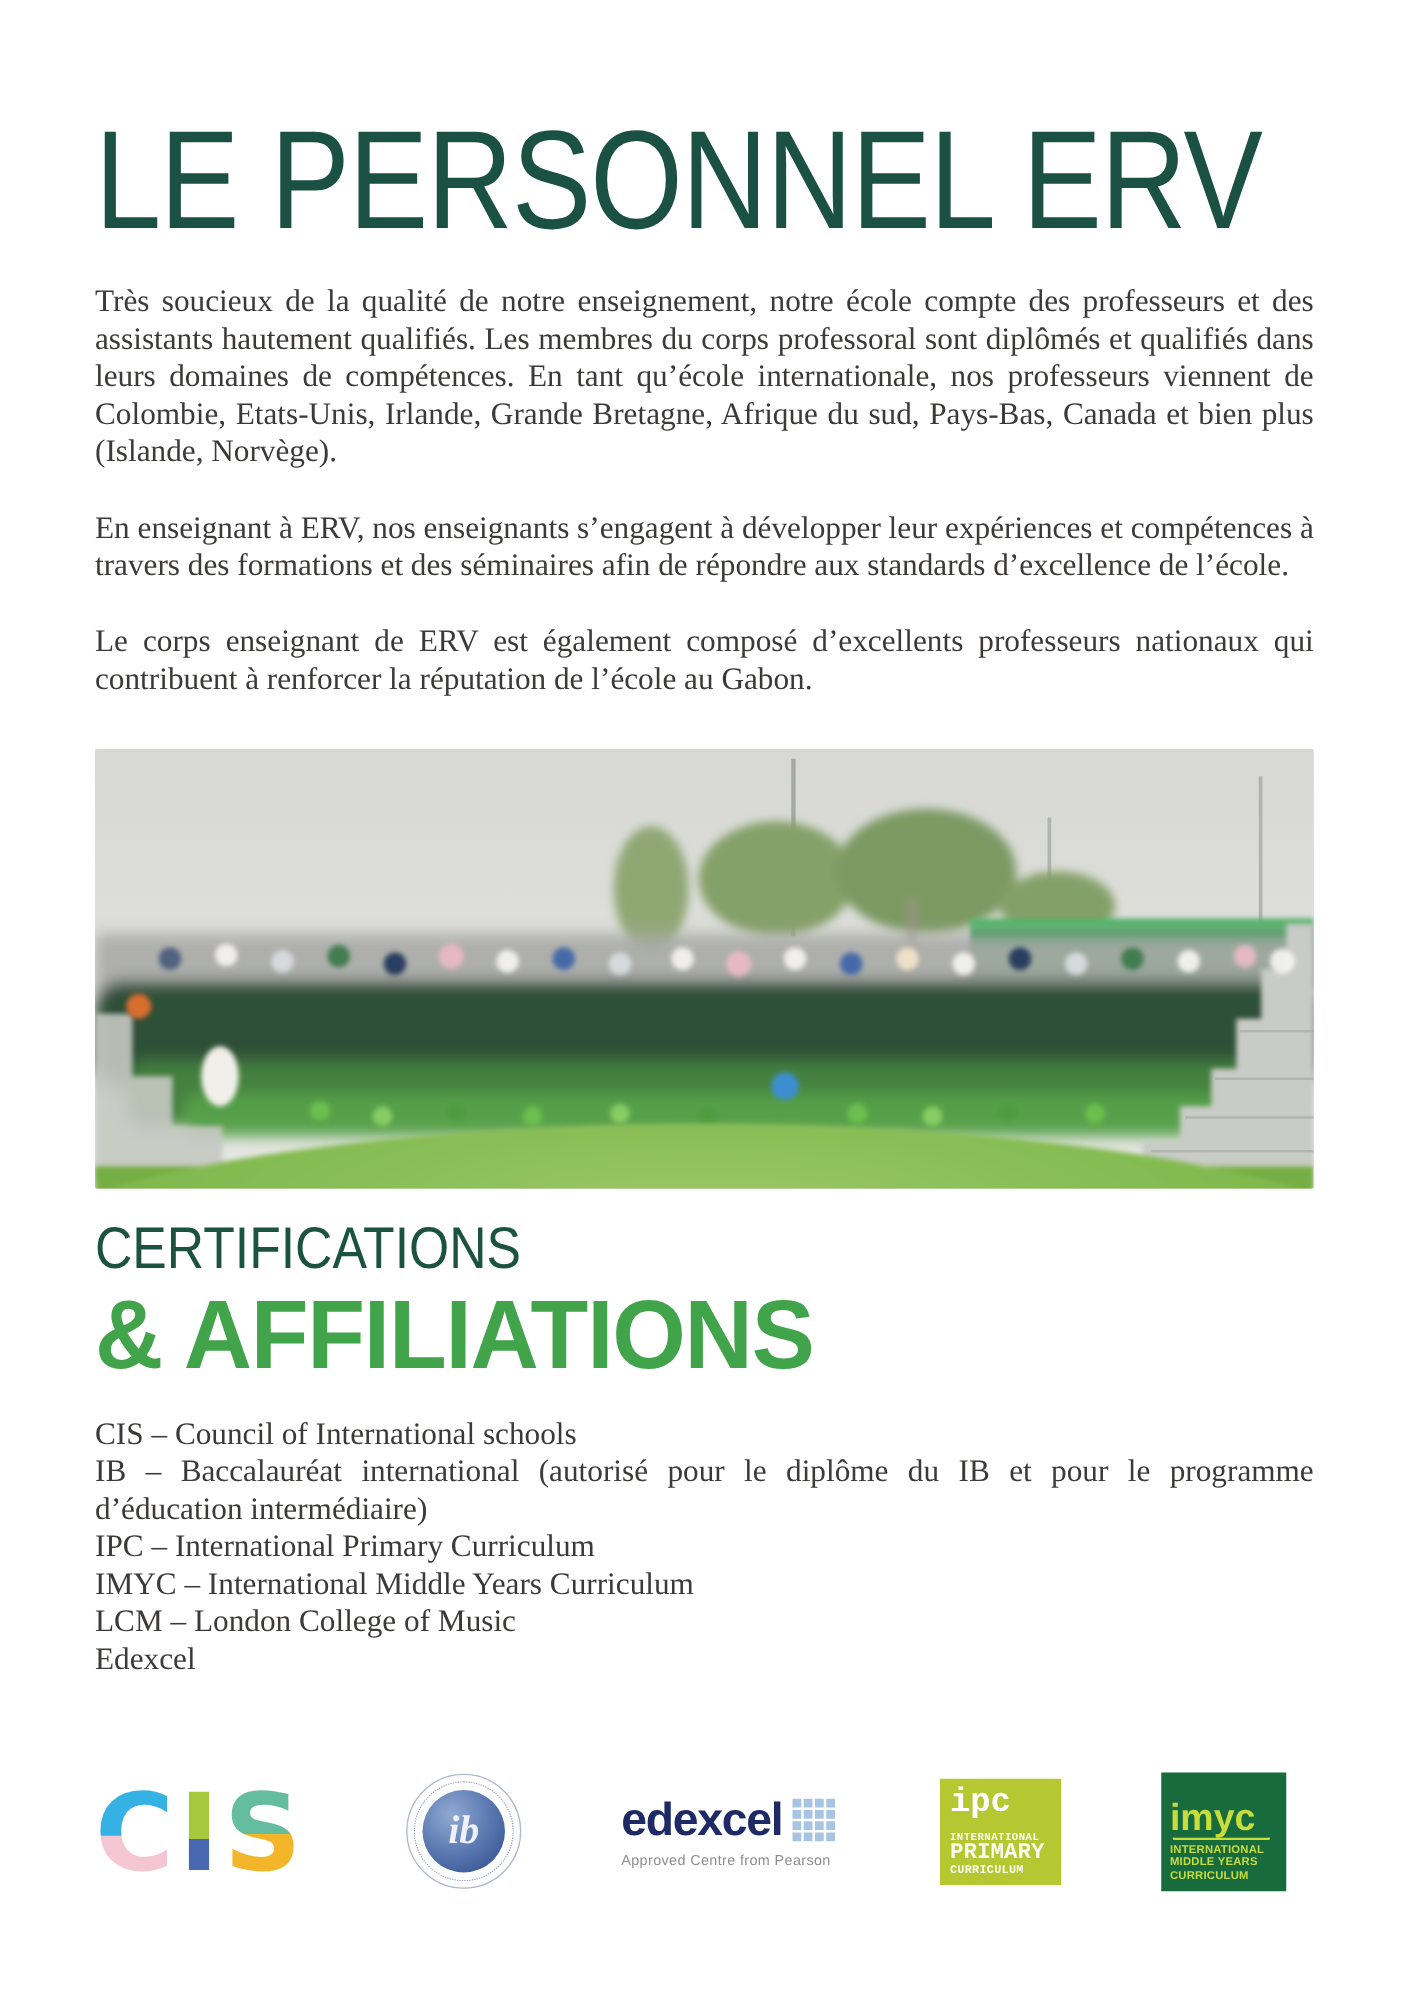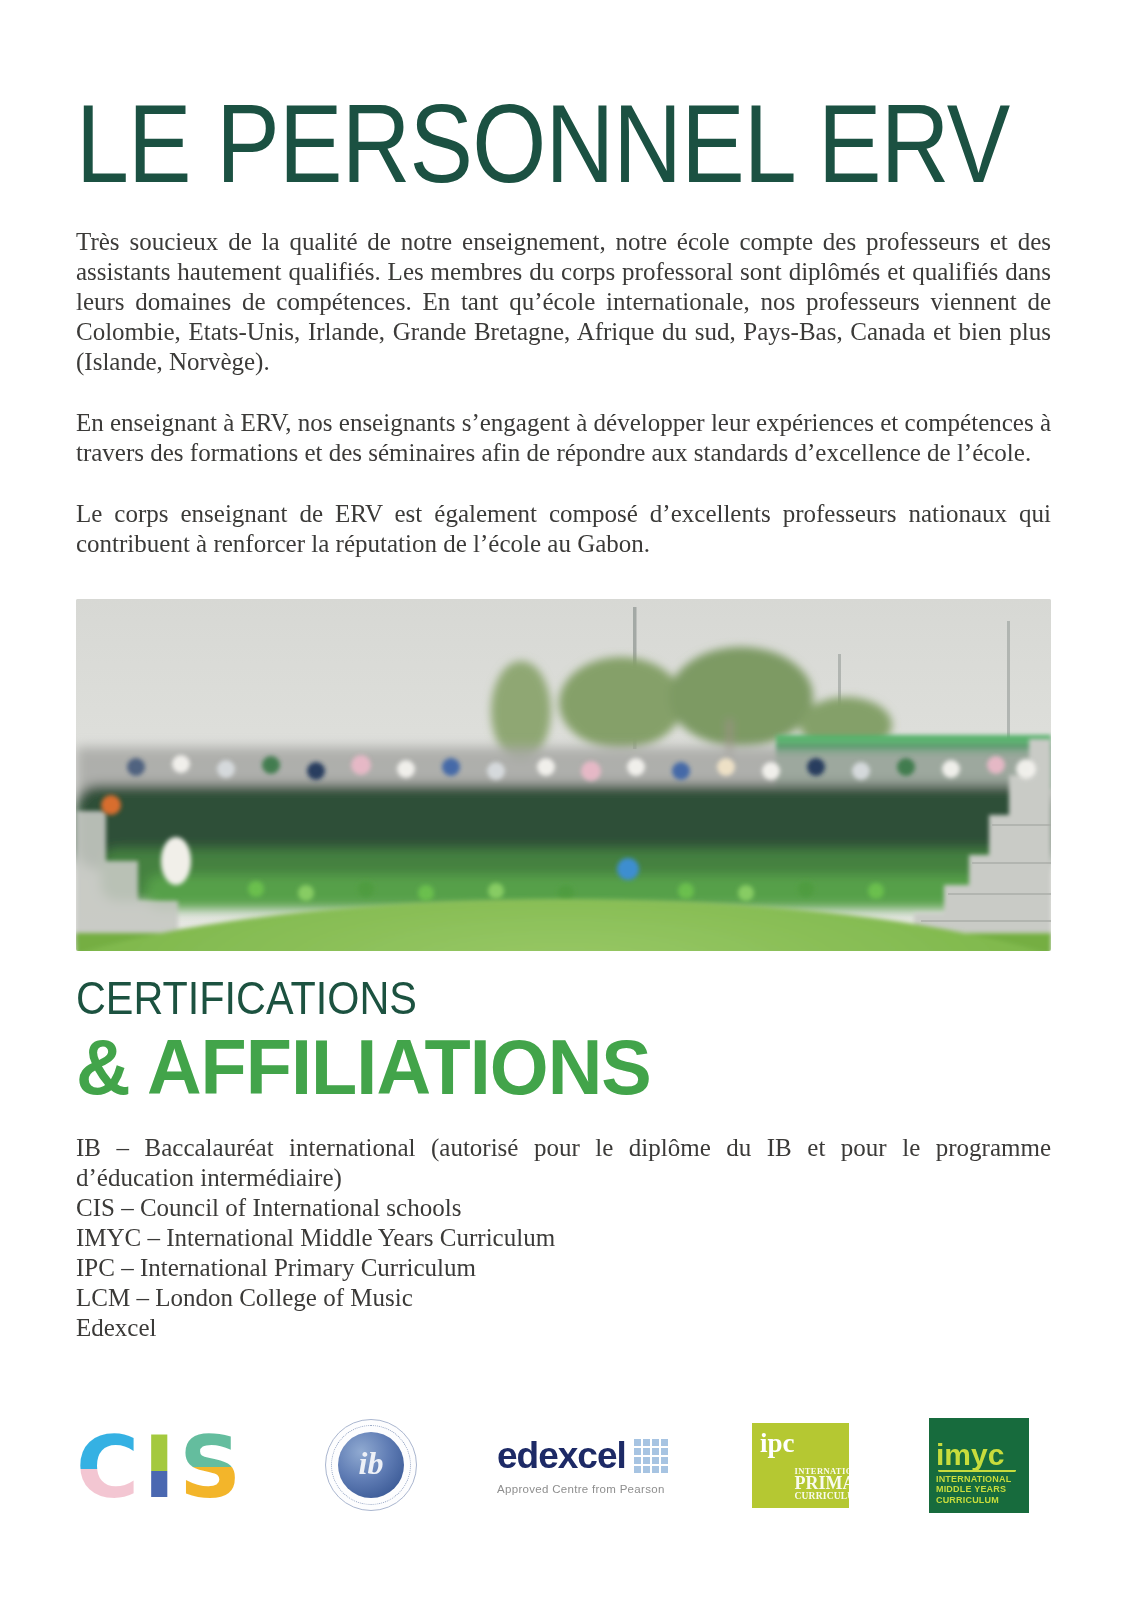--- a/index.html
+++ b/index.html
@@ -92,21 +92,21 @@
   }
   .edexcel .grid i { background:#a7c4e2; display:block; }
   .edexcel .caption {
     margin-top:6px; font-family:"Liberation Sans", sans-serif; font-size:11.5px;
     color:#8e8e8e; letter-spacing:0.3px;
   }
 
   
   .ipc {
     width:97px; height:85px; background:#b5c832; padding:7px 8px;
-    display:flex; font-family:Liberation Serif, serif;
+    display:flex; flex-direction:column; font-family:Liberation Mono, monospace;
   }
   .ipc .mark { font-weight:700; font-size:27px; line-height:27px; color:#ffffff; }
   .ipc .cap { margin-top:auto; color:rgba(255,255,255,0.92); font-weight:700; }
   .ipc .cap .s1 { font-size:8.5px; letter-spacing:0.4px; }
   .ipc .cap .s2 { font-size:18px; line-height:15px; }
   .ipc .cap .s3 { font-size:9.5px; letter-spacing:0.2px; }
 
   
   .imyc {
     width:100px; height:95px; background:#176b3d; padding:22px 7px;
@@ -248,24 +248,24 @@
           <rect x="0" y="334" width="975" height="20" fill="#74ae43"></rect>
           <ellipse cx="487" cy="432" rx="600" ry="132" fill="url(#grassG)"></ellipse>
         </g>
       </svg>
     </div>
 
     <h2 class="section-line1">CERTIFICATIONS</h2>
     <h3 class="section-line2">&amp; AFFILIATIONS</h3>
 
     <div class="affil-list">
+      <div class="affil-item">CIS – Council of International schools</div>
       <div class="affil-item">IB – Baccalauréat international (autorisé pour le diplôme du IB et pour le programme d’éducation intermédiaire)</div>
-      <div class="affil-item">CIS – Council of International schools</div>
+      <div class="affil-item">IPC – International Primary Curriculum</div>
       <div class="affil-item">IMYC – International Middle Years Curriculum</div>
-      <div class="affil-item">IPC – International Primary Curriculum</div>
       <div class="affil-item">LCM – London College of Music</div>
       <div class="affil-item">Edexcel</div>
     </div>
 
     <div class="logos">
 
       <div class="cis">
         <span class="c">C</span>
         <span class="i">I</span>
         <span class="s">S</span>

